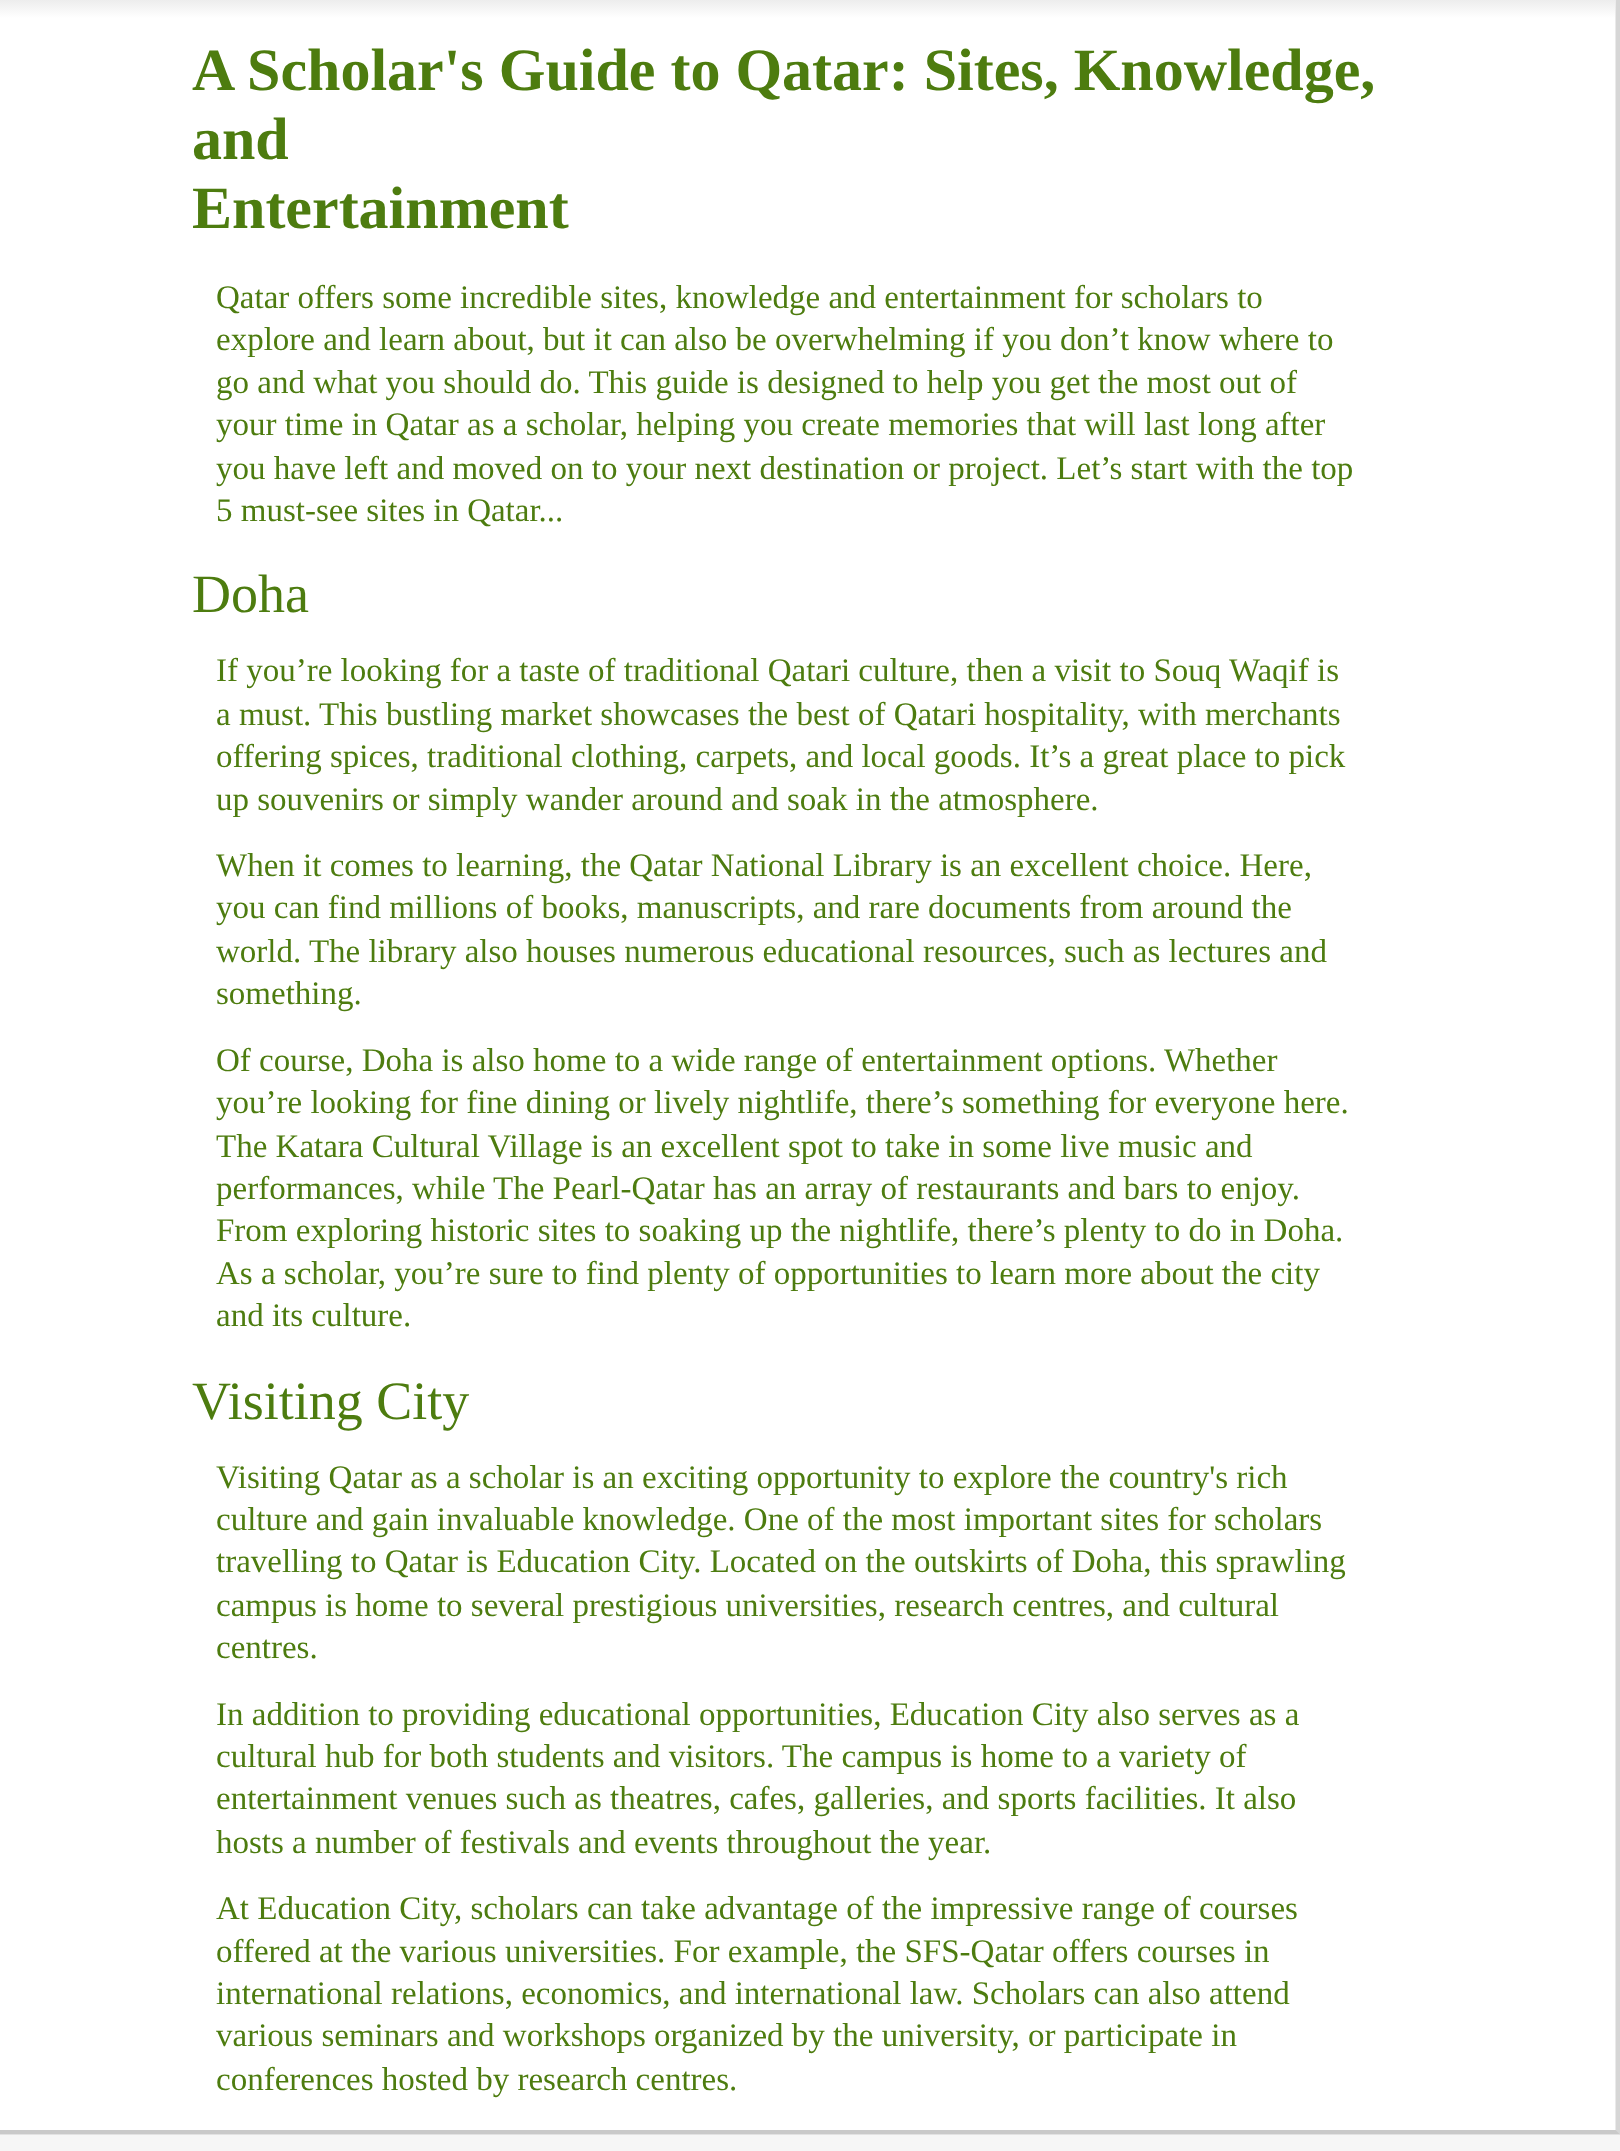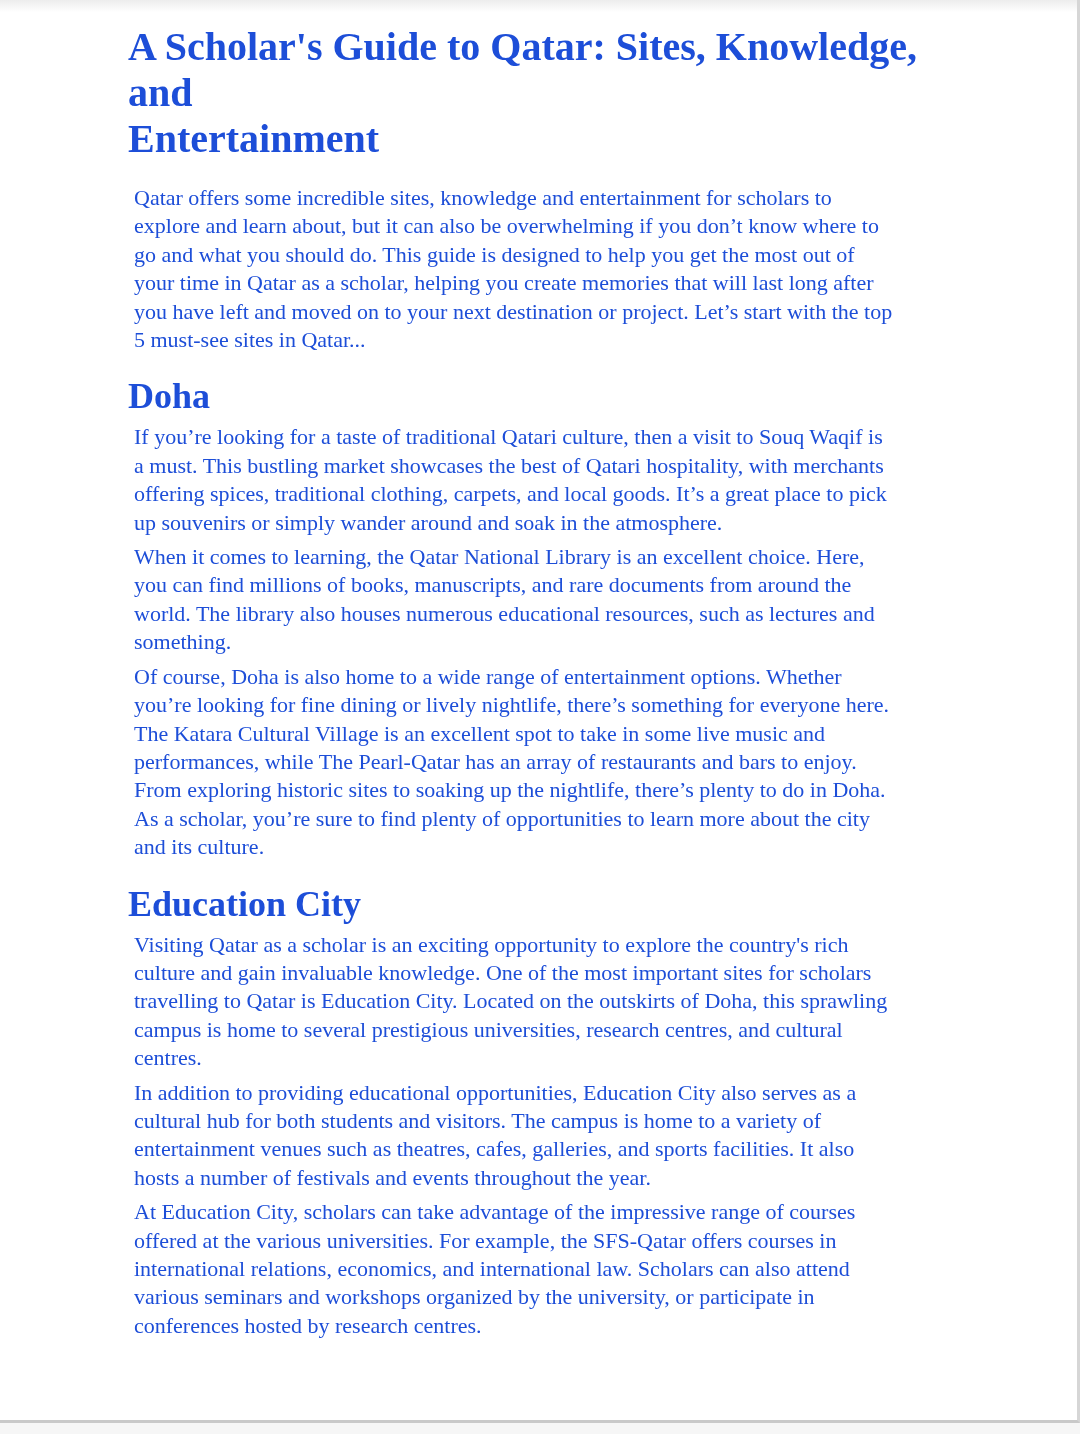--- a/index.html
+++ b/index.html
@@ -27,37 +27,37 @@
     position: absolute;
     top: 0; left: 0; right: 0;
     height: 12px;
     background: linear-gradient(#ededed, rgba(255,255,255,0));
     pointer-events: none;
   }
   .content {
     padding: 24px 120px 0 128px;
     width: 824px;
     box-sizing: content-box;
-    color: #1d4ed8;
+    color: #4d7c0f;
   }
   .doc-title {
     margin: 0 0 22px 0;
     font-weight: bold;
     font-size: 40px;
     line-height: 46px;
     white-space: pre-line;
   }
   .section-heading {
     margin: 22px 0 2px 0;
-    font-weight: bold;
+    font-weight: normal;
     font-size: 36px;
     line-height: 41px;
   }
   .body-para {
-    margin: 6px;
+    margin: 16px;
     font-size: 22px;
     line-height: 28.4px;
     white-space: pre-line;
   }
 </style>
 </head>
 <body>
 
 <div class="page">
   <div class="content">
@@ -85,21 +85,21 @@
 something.</p>
 
     <p class="body-para">Of course, Doha is also home to a wide range of entertainment options. Whether
 you’re looking for fine dining or lively nightlife, there’s something for everyone here.
 The Katara Cultural Village is an excellent spot to take in some live music and
 performances, while The Pearl-Qatar has an array of restaurants and bars to enjoy.
 From exploring historic sites to soaking up the nightlife, there’s plenty to do in Doha.
 As a scholar, you’re sure to find plenty of opportunities to learn more about the city
 and its culture.</p>
 
-    <h2 class="section-heading">Education City</h2>
+    <h2 class="section-heading">Visiting City</h2>
 
     <p class="body-para">Visiting Qatar as a scholar is an exciting opportunity to explore the country's rich
 culture and gain invaluable knowledge. One of the most important sites for scholars
 travelling to Qatar is Education City. Located on the outskirts of Doha, this sprawling
 campus is home to several prestigious universities, research centres, and cultural
 centres.</p>
 
     <p class="body-para">In addition to providing educational opportunities, Education City also serves as a
 cultural hub for both students and visitors. The campus is home to a variety of
 entertainment venues such as theatres, cafes, galleries, and sports facilities. It also

